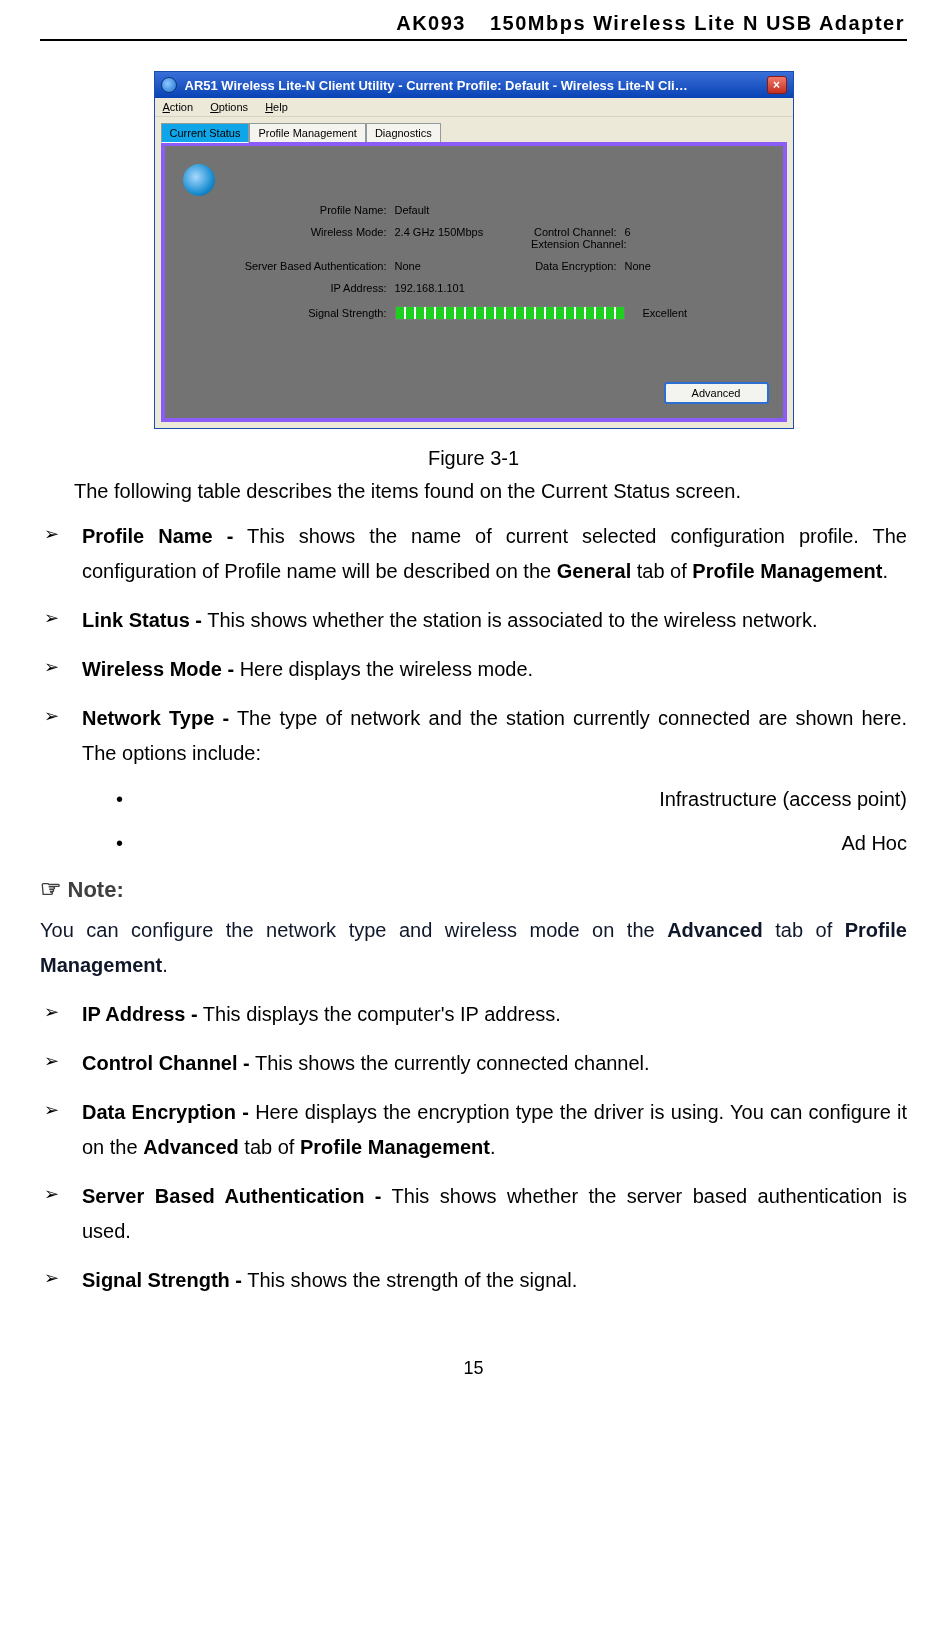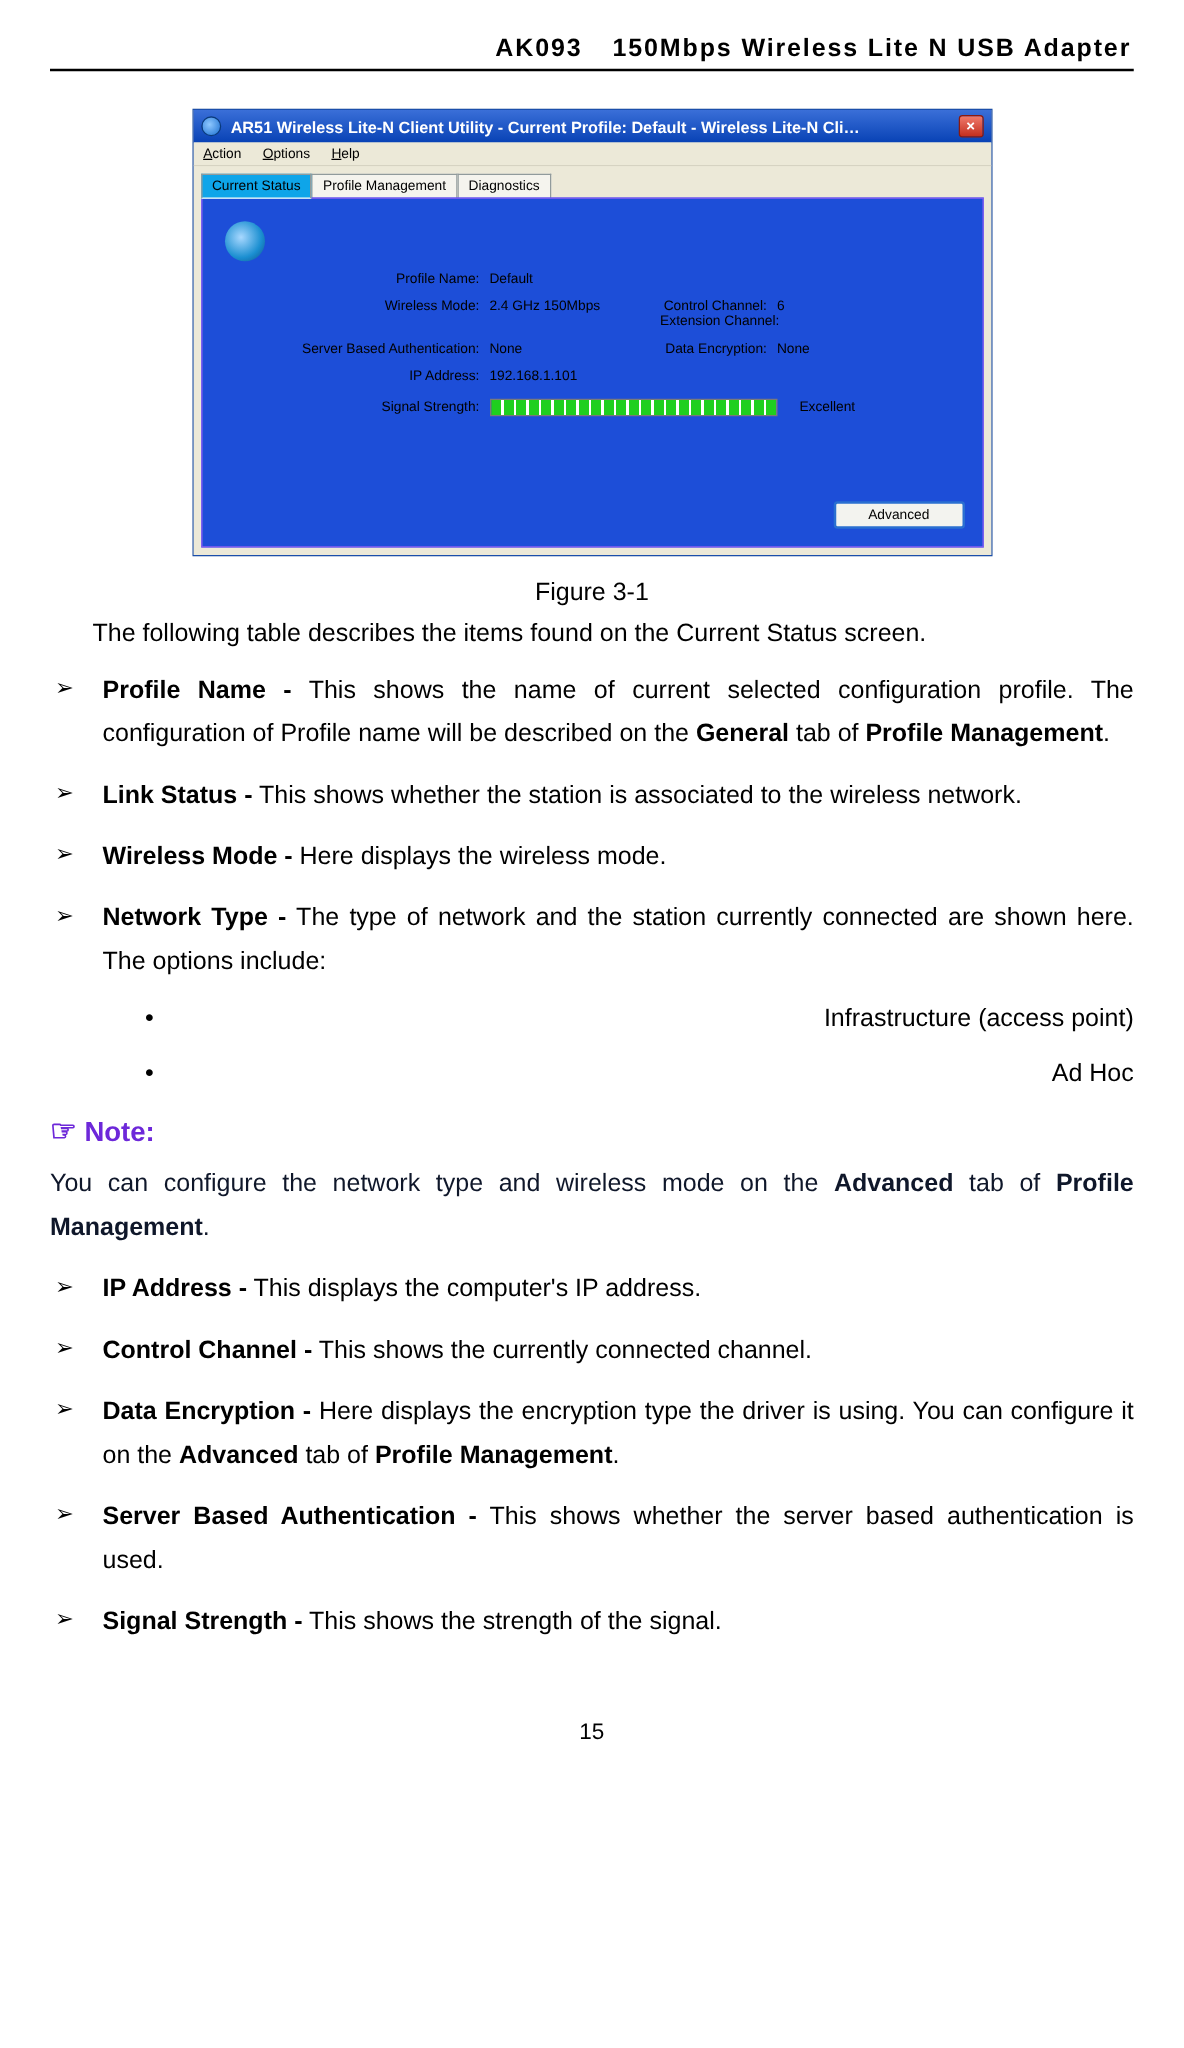--- a/index.html
+++ b/index.html
@@ -4,21 +4,21 @@
 <style>
   * { box-sizing: border-box; }
   body {
     font-family: Arial, Helvetica, sans-serif;
     margin: 0;
     background: #fff;
     color: #000;
     width: 947px;
   }
   .page {
-    padding: 28px 40px 30px 40px;
+    padding: 12px 40px 30px 40px;
   }
   .header-row {
     display: flex;
     justify-content: flex-end;
     gap: 24px;
     font-weight: bold;
     font-size: 20px;
     margin-bottom: 4px;
     padding-right: 2px;
     letter-spacing: 1.5px;
@@ -78,22 +78,22 @@
     background: #f5f4ee;
     border-bottom: none;
     position: relative;
   }
   .xp-tab.active {
     background: #0ea5e9;
     border-bottom: 1px solid #fcfcfa;
     z-index: 2;
   }
   .xp-panel {
-    border: 1px solid #8b5cf6;
-    background: #1d4ed8;
+    border: 4px solid #8b5cf6;
+    background: #737373;
     margin-top: -1px;
     padding: 16px 14px 14px 14px;
     min-height: 280px;
     position: relative;
   }
   .xp-logo {
     width: 32px; height: 32px; border-radius: 50%;
     background: radial-gradient(circle at 40% 40%, #a8d8ff, #1b8fd1 60%, #0b4f8a);
     margin: 2px 0 8px 4px;
   }
@@ -152,21 +152,21 @@
     margin-bottom: 8px;
     text-align: right;
   }
   .sub li::before {
     content: "•";
     position: absolute;
     left: 0;
     font-size: 20px;
   }
   .note-head {
-    color: #6d28d9;
+    color: #404040;
     font-weight: bold;
     font-size: 22px;
     margin: 6px 0 10px 0;
   }
   .note-head .hand { font-size: 24px; margin-right: 6px; }
   .note-body {
     color: #0f172a;
     font-size: 20px;
     line-height: 1.75;
     text-align: justify;

